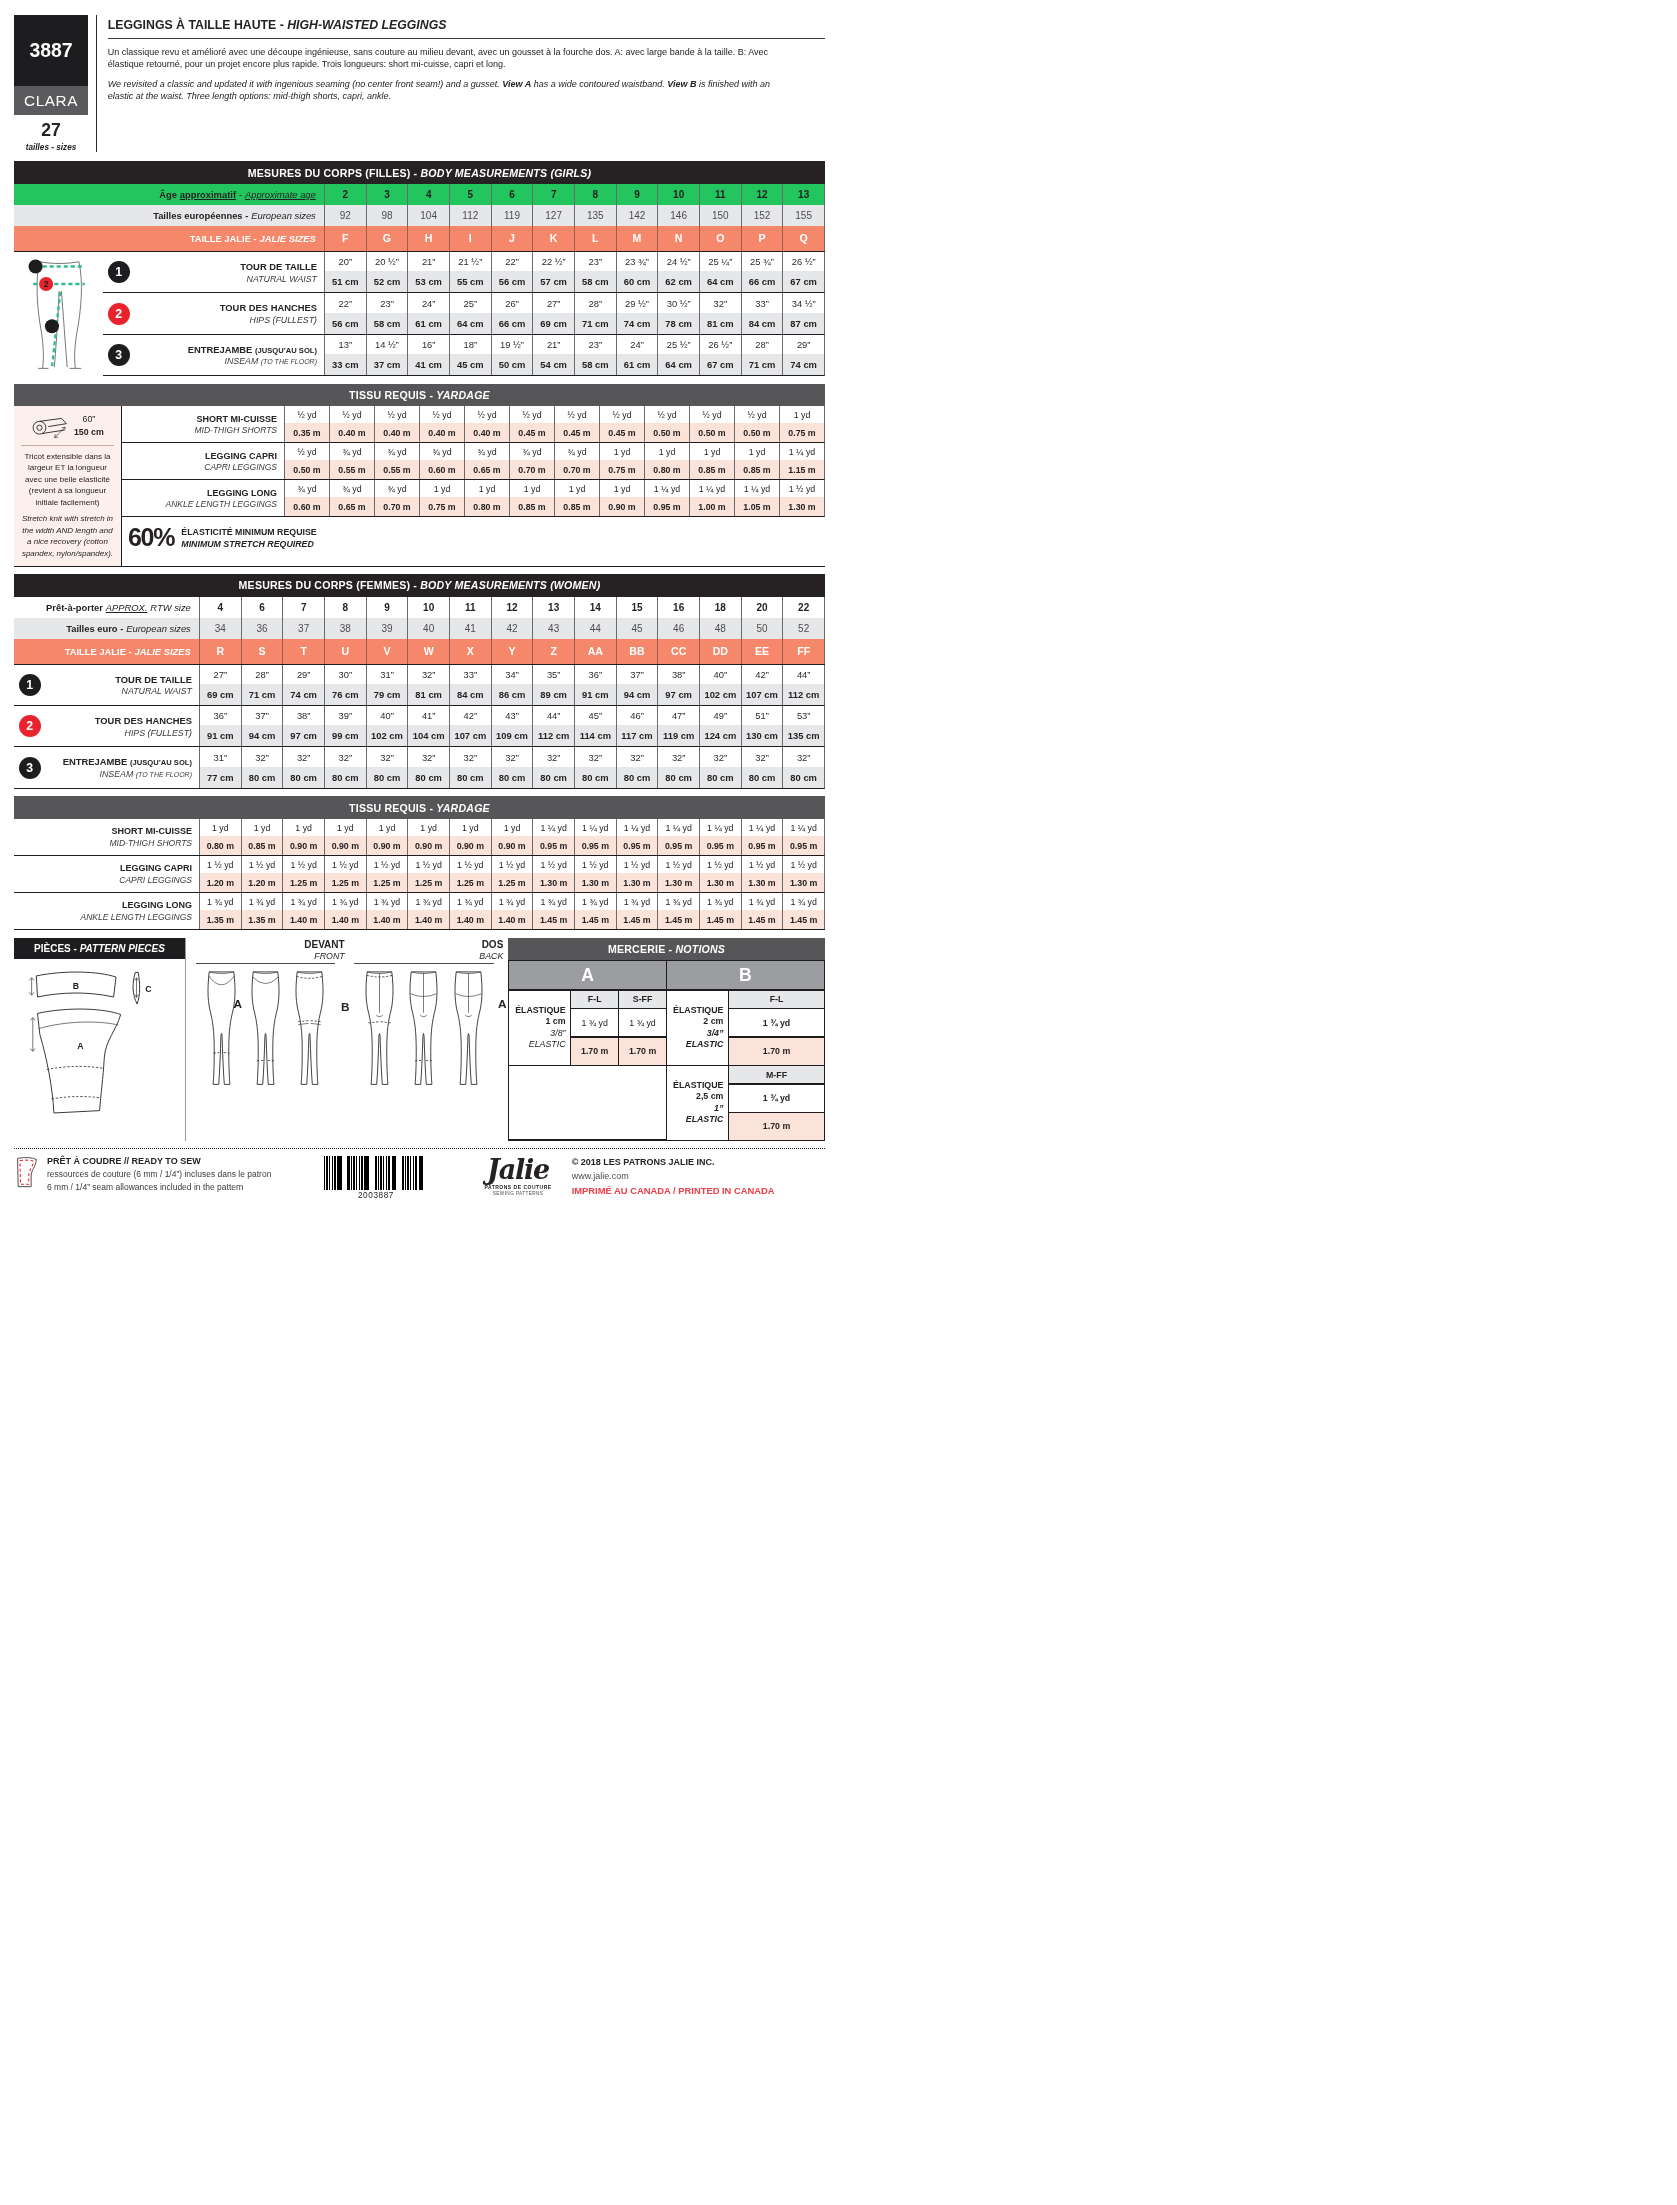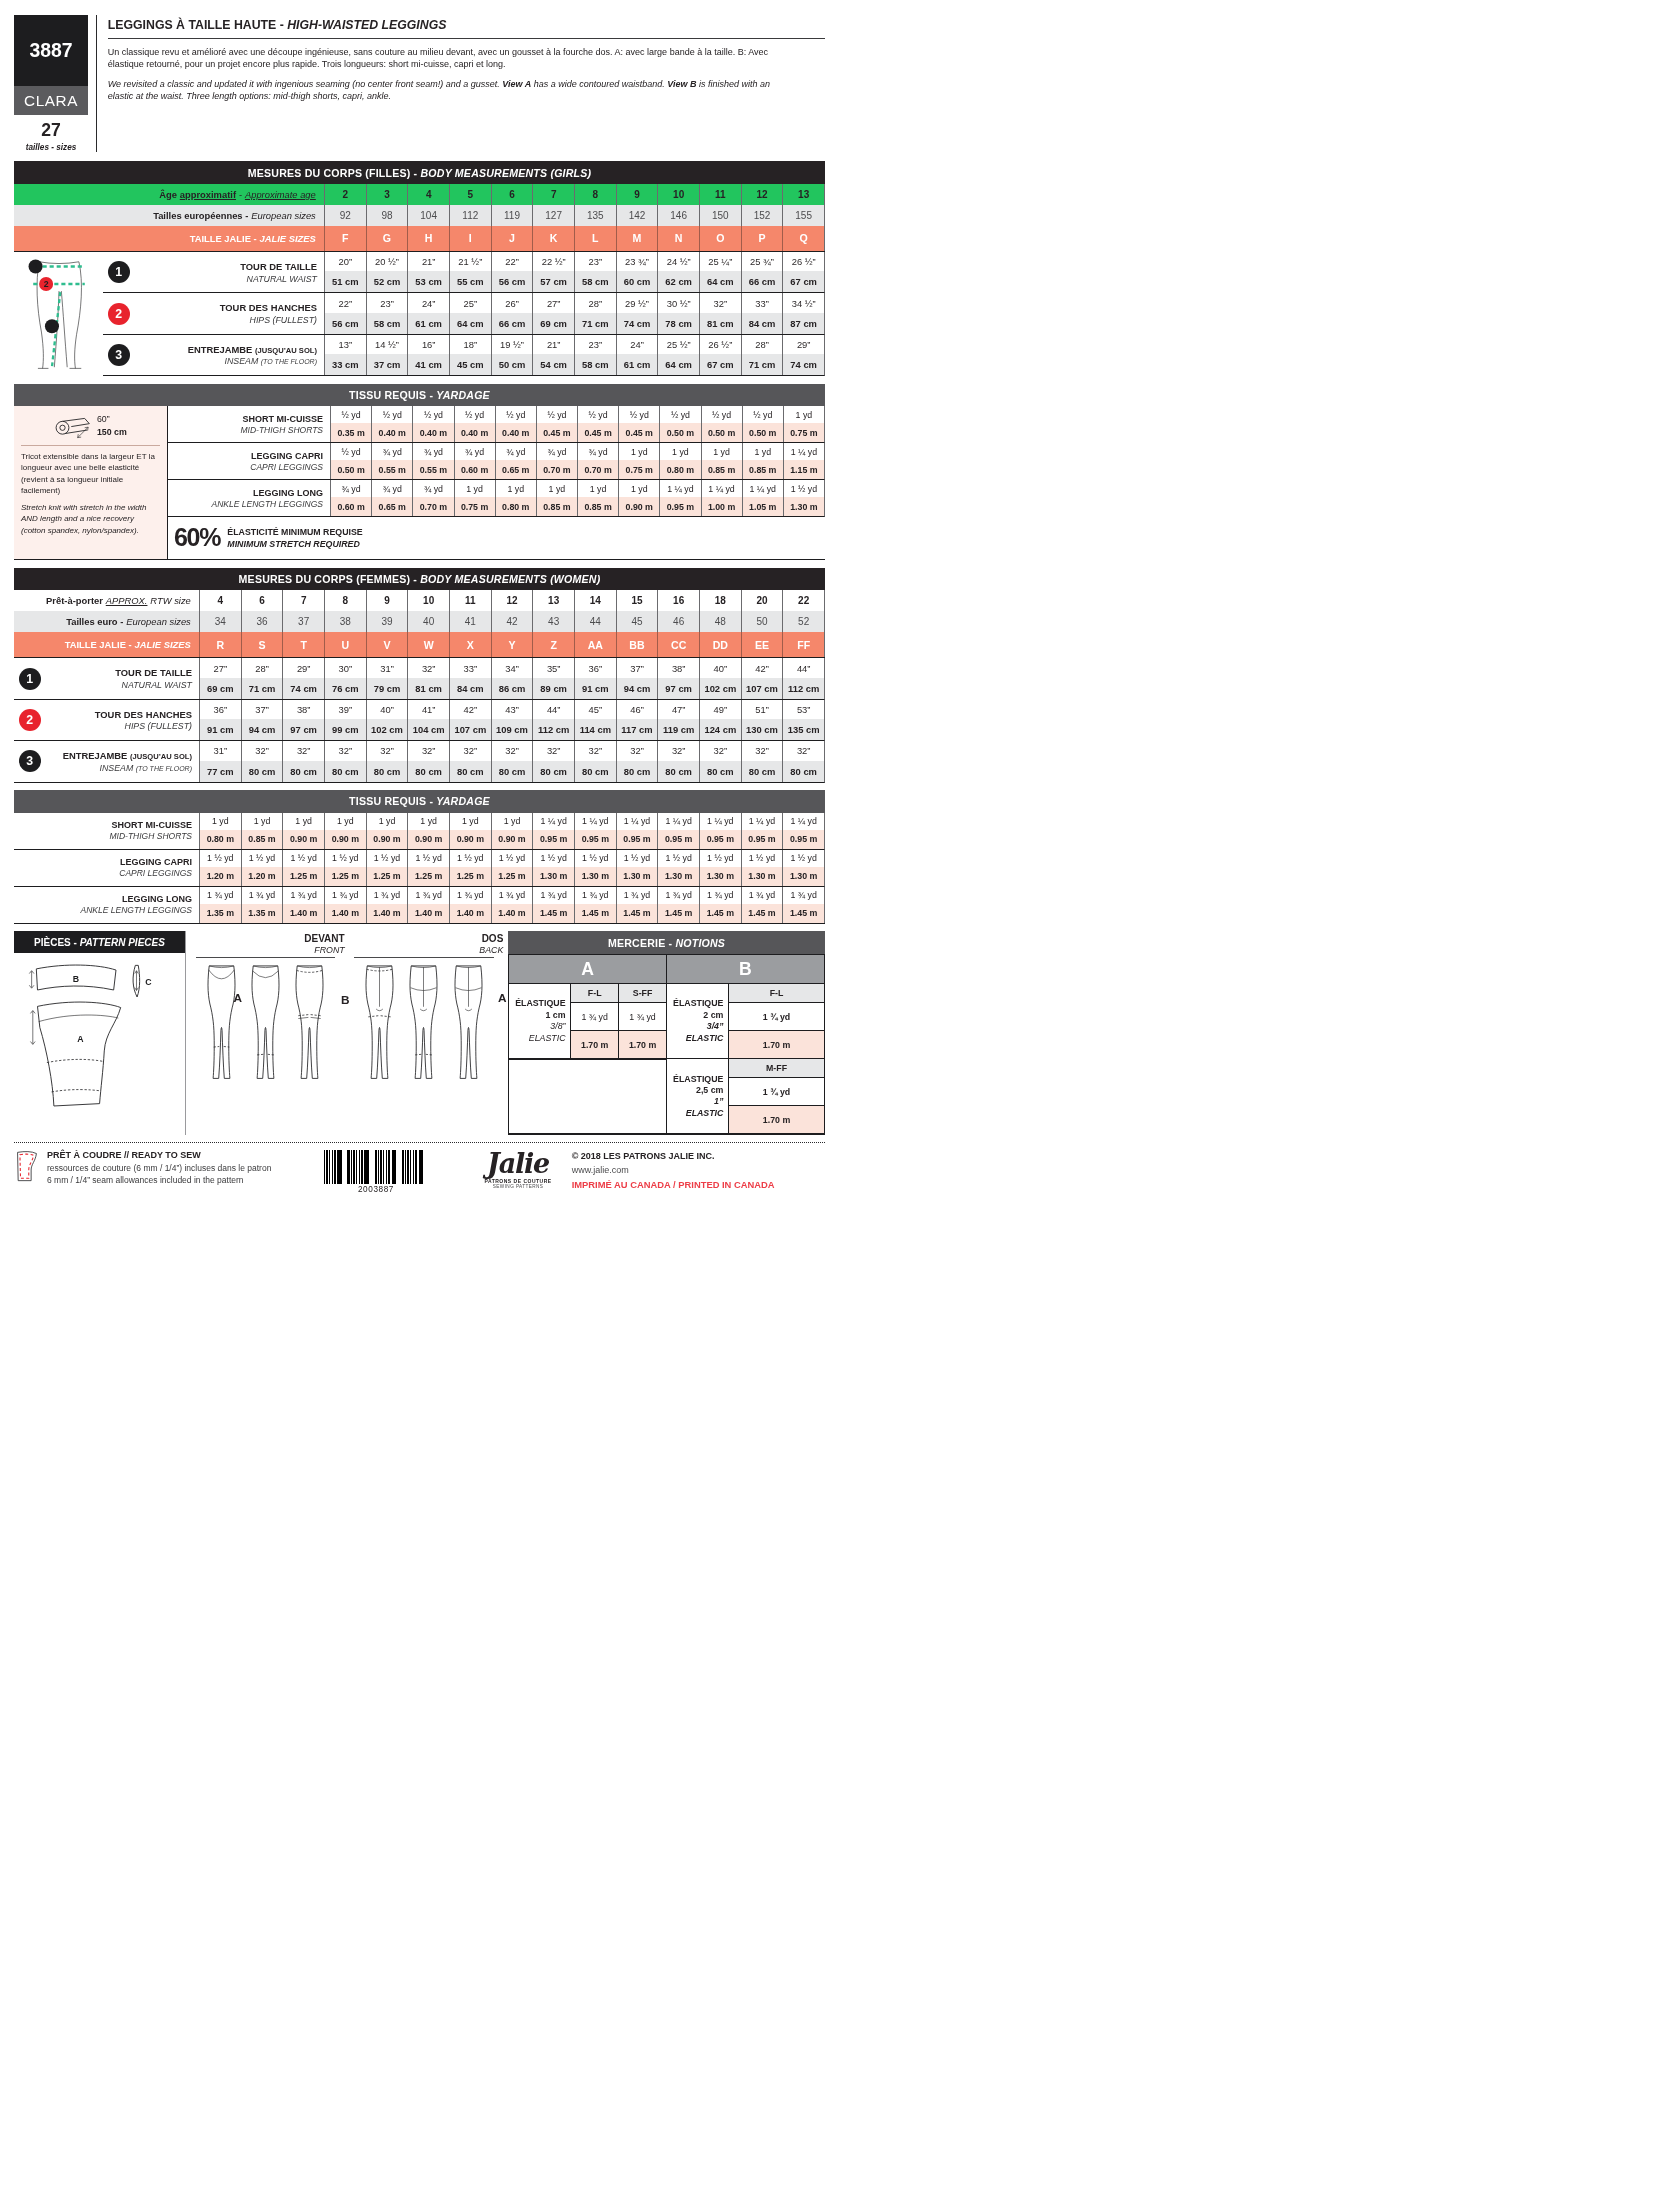--- a/index.html
+++ b/index.html
@@ -57,21 +57,21 @@
   .mtext .fr{font-weight:bold; font-size:9.4px;}
   .mtext .fr .small{font-size:7.6px;}
   .mtext .en{font-style:italic; font-size:8.8px; color:#39393b; margin-top:1.8px;}
   .mtext .en .small{font-size:7px;}
   .cin,.ccm{display:flex; align-items:center; justify-content:center; border-left:0.6px solid var(--line); font-size:9.4px;}
   .cin{font-weight:normal; color:#2e2a2b;}
   .ccm{background:var(--cell-gray); font-weight:bold;}
 
   
   .ybody{display:flex; border-bottom:1.8px solid #1d1d1f;}
-  .ypanel{width:154px; flex:none; background:var(--pink-panel); border-right:1.8px solid #1d1d1f; padding:5.9px 7px; font-size:8px; line-height:1.45; text-align:left;}
+  .ypanel{width:108px; flex:none; background:var(--pink-panel); border-right:1.8px solid #1d1d1f; padding:5.9px 7px; font-size:8px; line-height:1.45; text-align:center;}
   .ypanel .roll{display:flex; align-items:center; justify-content:center; gap:4.7px; padding-bottom:4.7px; border-bottom:0.6px solid #caa99e; margin-bottom:4.7px;}
   .ypanel .wid .in{font-size:8.8px; display:block;}
   .ypanel .wid .cm{font-size:8.8px; font-weight:bold; display:block;}
   .ypanel .fr{display:block; margin-bottom:4.7px;}
   .ypanel .en{display:block; font-style:italic;}
   .ystack{flex:1;}
   .yrow{display:grid; grid-template-columns:162px repeat(12,1fr); grid-template-rows:17px 19px; border-bottom:1.8px solid #1d1d1f; border-right:0.6px solid var(--line);}
   .yrow:last-of-type{border-bottom:none;}
   .yrow.w{grid-template-columns:185px repeat(15,1fr);}
   .ylabel{grid-row:1 / span 2; display:flex; flex-direction:column; justify-content:center; text-align:right; padding-right:7px;}

